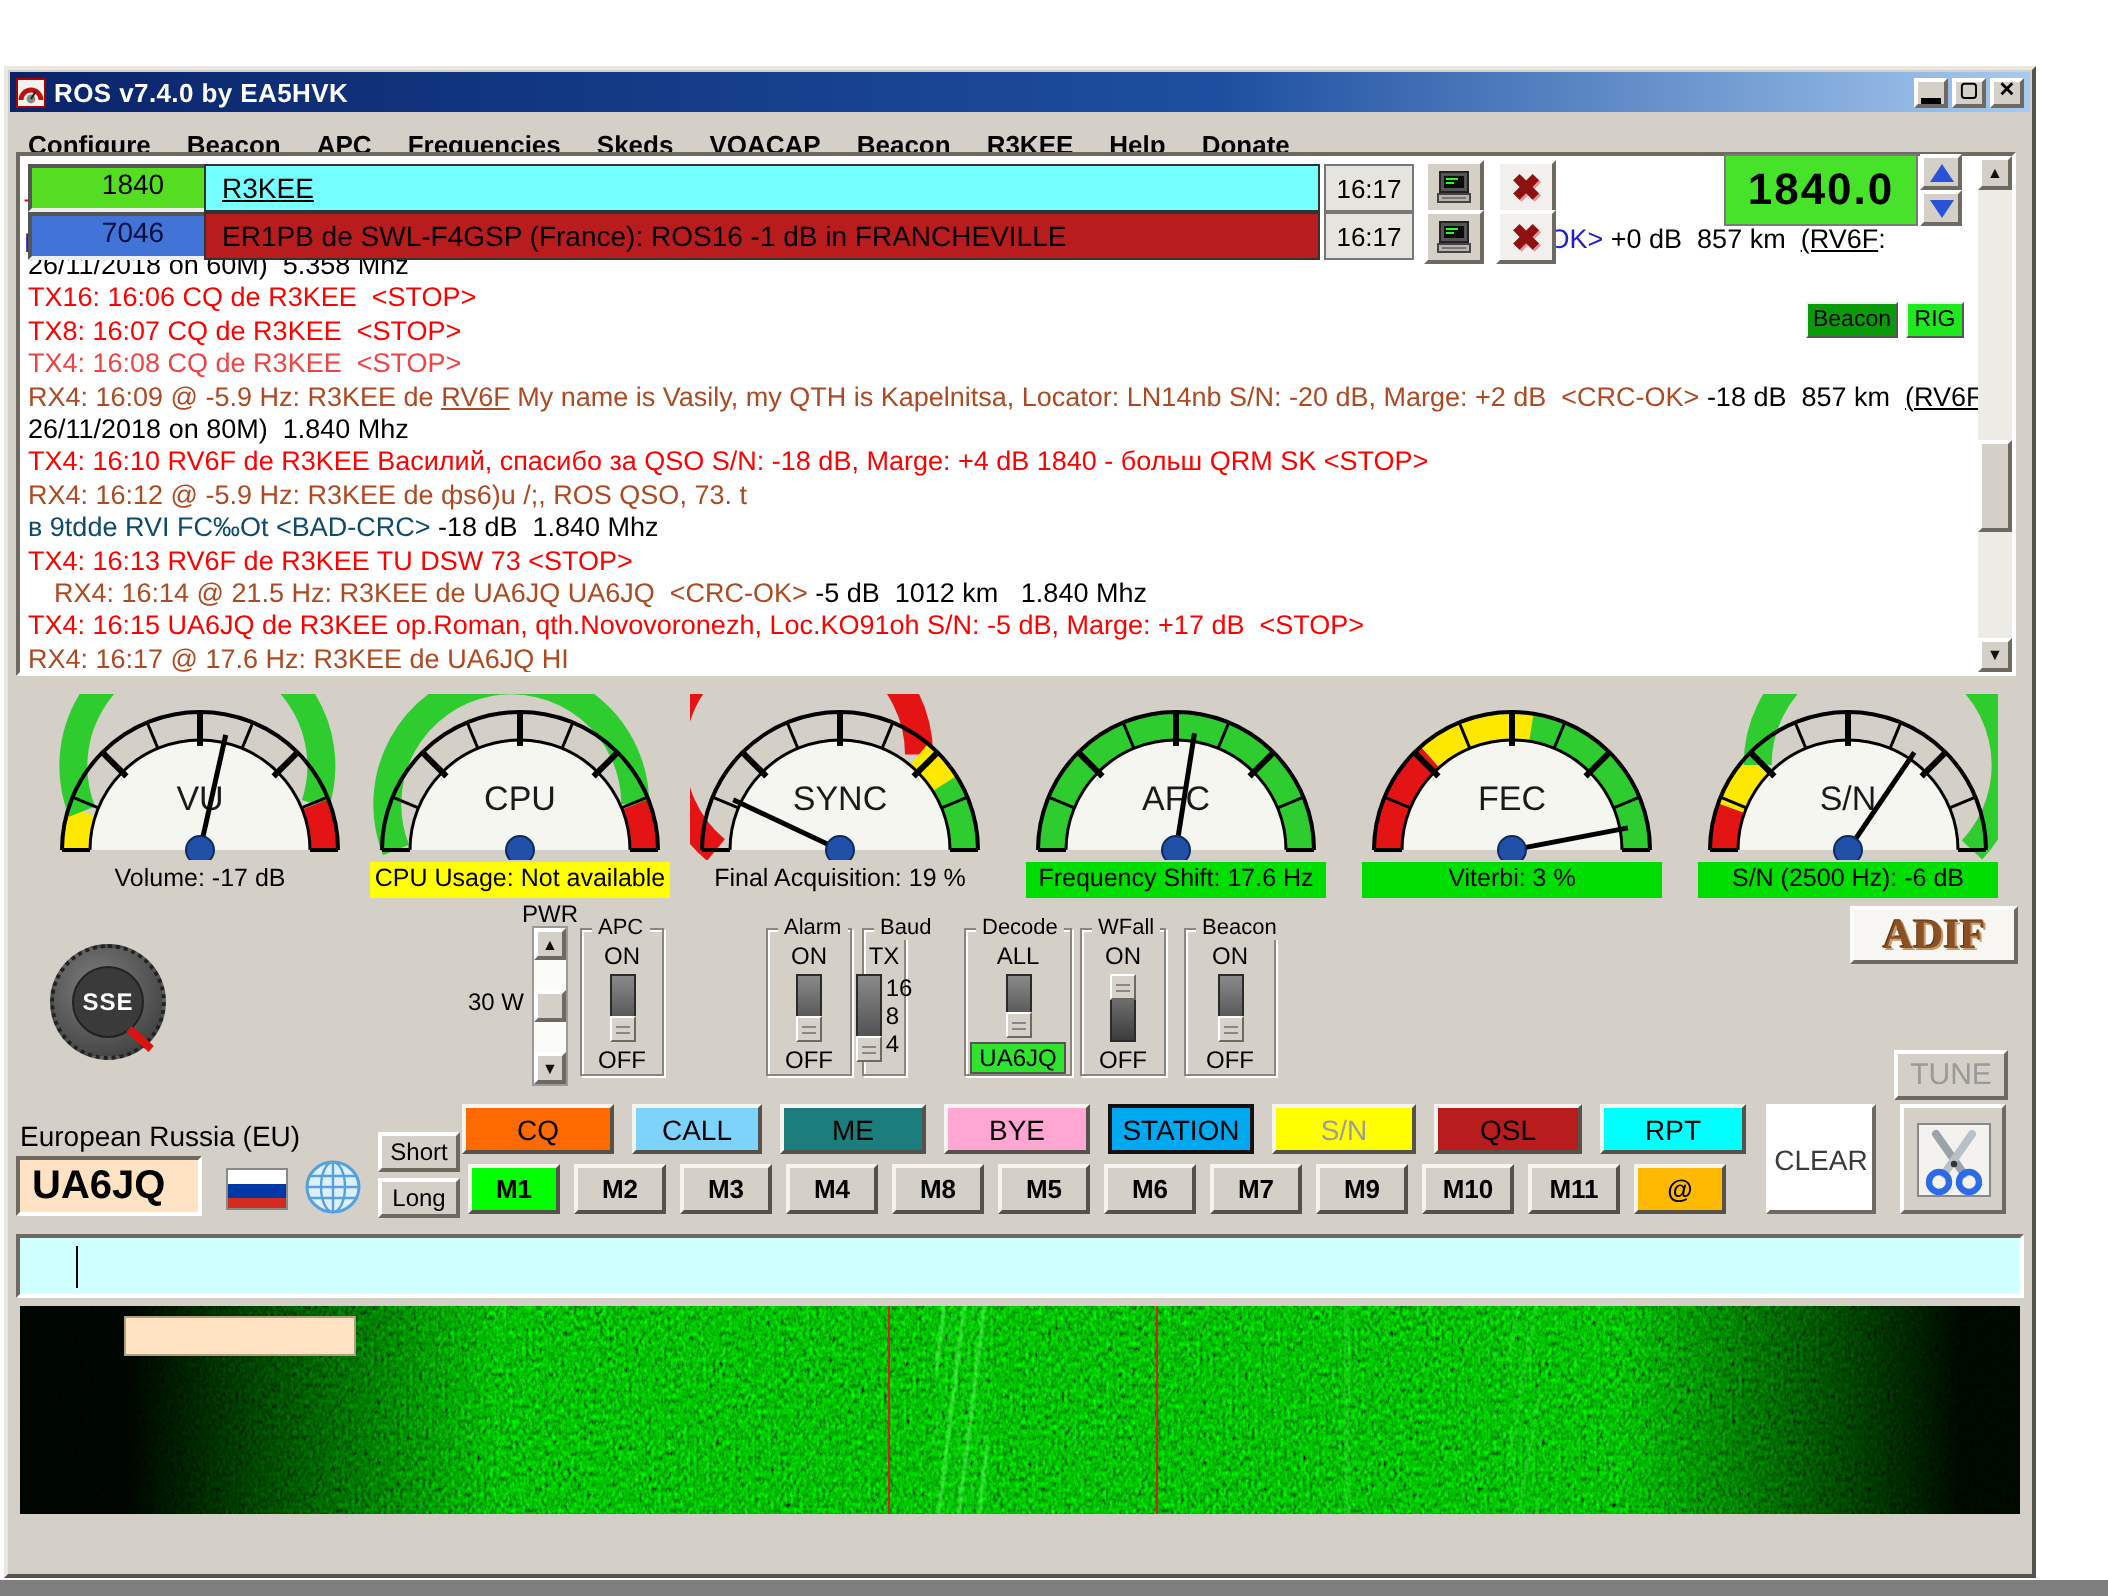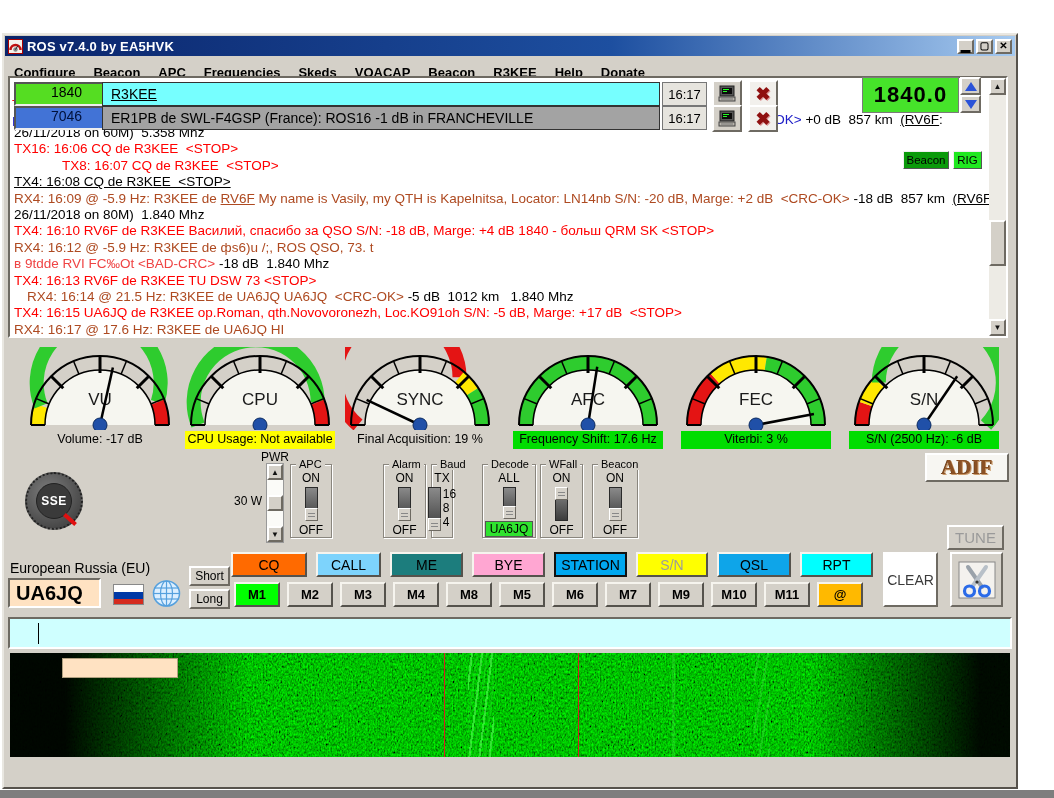--- a/index.html
+++ b/index.html
@@ -113,27 +113,27 @@
       <div class="menu-item">Beacon</div>
       <div class="menu-item">R3KEE</div>
       <div class="menu-item">Help</div>
       <div class="menu-item">Donate</div>
     </div>
 
   <div id="logpanel" class="abs">
     <div id="log-lines">
         <div class="log-line" style="top: 48px;"><span style="color: rgb(0, 0, 0);">26/11/2018 on 60M)  5.358 Mhz</span></div>
         <div class="log-line" style="top: 64.4px;"><span style="color: rgb(255, 0, 0);">TX16: 16:06 CQ de R3KEE  &lt;STOP&gt;</span></div>
-        <div class="log-line" style="top: 80.8px;"><span style="color: rgb(255, 0, 0); margin-left: 48px;">TX8: 16:07 CQ de R3KEE  &lt;STOP&gt;</span></div>
-        <div class="log-line" style="top: 97.2px;"><span style="color: #000000; text-decoration: underline;">TX4: 16:08 CQ de R3KEE  &lt;STOP&gt;</span></div>
+        <div class="log-line" style="top: 80.8px;"><span style="color: rgb(255, 0, 0);">TX8: 16:07 CQ de R3KEE  &lt;STOP&gt;</span></div>
+        <div class="log-line" style="top: 97.2px;"><span style="color: #ef4444;">TX4: 16:08 CQ de R3KEE  &lt;STOP&gt;</span></div>
         <div class="log-line" style="top: 113.6px;"><span style="color: rgb(174, 74, 33);">RX4: 16:09 @ -5.9 Hz: R3KEE de </span><span class="u" style="color: rgb(174, 74, 33);">RV6F</span><span style="color: rgb(174, 74, 33);"> My name is Vasily, my QTH is Kapelnitsa, Locator: LN14nb S/N: -20 dB, Marge: +2 dB  &lt;CRC-OK&gt;</span><span style="color: rgb(0, 0, 0);"> -18 dB  857 km  </span><span class="u" style="color: rgb(0, 0, 0);">(RV6F</span><span style="color: rgb(0, 0, 0);">:</span></div>
         <div class="log-line" style="top: 130px;"><span style="color: rgb(0, 0, 0);">26/11/2018 on 80M)  1.840 Mhz</span></div>
         <div class="log-line" style="top: 146.4px;"><span style="color: rgb(255, 0, 0);">TX4: 16:10 RV6F de R3KEE Василий, спасибо за QSO S/N: -18 dB, Marge: +4 dB 1840 - больш QRM SK &lt;STOP&gt;</span></div>
         <div class="log-line" style="top: 162.8px;"><span style="color: rgb(174, 74, 33);">RX4: 16:12 @ -5.9 Hz: R3KEE de фs6)u /;, ROS QSO, 73. t</span></div>
-        <div class="log-line" style="top: 179.2px;"><span style="color: #ef4444;">в 9tdde RVI FC‰Ot &lt;BAD-CRC&gt;</span><span style="color: rgb(0, 0, 0);"> -18 dB  1.840 Mhz</span></div>
+        <div class="log-line" style="top: 179.2px;"><span style="color: #0c4a6e;">в 9tdde RVI FC‰Ot &lt;BAD-CRC&gt;</span><span style="color: rgb(0, 0, 0);"> -18 dB  1.840 Mhz</span></div>
         <div class="log-line" style="top: 195.6px;"><span style="color: rgb(255, 0, 0);">TX4: 16:13 RV6F de R3KEE TU DSW 73 &lt;STOP&gt;</span></div>
         <div class="log-line" style="top: 212px; margin-left: 13px;"><span style="color: rgb(174, 74, 33);">RX4: 16:14 @ 21.5 Hz: R3KEE de UA6JQ UA6JQ  &lt;CRC-OK&gt;</span><span style="color: rgb(0, 0, 0);"> -5 dB  1012 km   1.840 Mhz</span></div>
         <div class="log-line" style="top: 228.4px;"><span style="color: rgb(255, 0, 0);">TX4: 16:15 UA6JQ de R3KEE op.Roman, qth.Novovoronezh, Loc.KO91oh S/N: -5 dB, Marge: +17 dB  &lt;STOP&gt;</span></div>
         <div class="log-line" style="top: 244.8px;"><span style="color: rgb(174, 74, 33);">RX4: 16:17 @ 17.6 Hz: R3KEE de UA6JQ HI</span></div>
         <div class="log-line" style="left: 750px; top: 35px; z-index: 2;"><span style="color: rgb(32, 32, 200);">C-OK&gt;</span><span style="color: rgb(0, 0, 0);"> +0 dB  857 km  </span><span class="u" style="color: rgb(0, 0, 0);">(RV6F</span><span style="color: rgb(0, 0, 0);">:</span></div>
         <div class="log-line" style="left: 2px; top: 20px; z-index: 2;"><span style="color: rgb(255, 0, 0);">TX</span></div>
         <div class="log-line" style="left: 2px; top: 37px; z-index: 2;"><span style="color: rgb(32, 32, 200);">RX</span></div>
       </div>
   </div>
 
@@ -158,21 +158,21 @@
       <line x1="3" y1="14" x2="15" y2="14" stroke="#777"></line>
     </svg>
   </div>
   <div class="alert-btn raised" style="left:748px;top:80px;background:#F2F0EC">
       <span class="xglyph">✖</span>
     </div>
 
   <div class="alert-freq abs" style="left: 14px; top: 106px; background: rgb(66, 115, 214); color: rgb(0, 16, 58);">
       <span>7046</span>
     </div>
-  <div class="alert-bar abs" style="left: 102px; top: 106px; width: 558px; background: #a3a3a3;"><span>ER1PB de SWL-F4GSP (France): ROS16 -1 dB in FRANCHEVILLE</span></div>
+  <div class="alert-bar abs" style="left: 102px; top: 106px; width: 558px; background: #b91c1c;"><span>ER1PB de SWL-F4GSP (France): ROS16 -1 dB in FRANCHEVILLE</span></div>
   <div class="alert-time abs" style="left:662px;top:106px">16:17</div>
   <div class="alert-btn raised" style="left:712px;top:105px">
     <svg width="18" height="18" viewBox="0 0 18 18">
       <rect x="2" y="1" width="14" height="10" fill="#555" stroke="#222"></rect>
       <rect x="4" y="3" width="10" height="6" fill="#0A0A0A"></rect>
       <line x1="5" y1="4.5" x2="11" y2="4.5" stroke="#2F2"></line>
         <line x1="5" y1="6.5" x2="9" y2="6.5" stroke="#2F2"></line>
       <rect x="1" y="12" width="16" height="4" fill="#B8B4AC" stroke="#444"></rect>
       <line x1="3" y1="14" x2="15" y2="14" stroke="#777"></line>
     </svg>
@@ -463,21 +463,21 @@
         </div>
         <div class="sw-label">OFF</div>
       </div>
     </div>
     <div class="mbtn" style="left: 231px; top: 552px; width: 76px; background: rgb(255, 106, 0); color: rgb(0, 0, 0);">CQ</div>
     <div class="mbtn" style="left: 316px; top: 552px; width: 65px; background: #7dd3fc; color: rgb(0, 0, 0);">CALL</div>
     <div class="mbtn" style="left: 390px; top: 552px; width: 73px; background: rgb(28, 125, 125); color: rgb(0, 0, 0);">ME</div>
     <div class="mbtn" style="left: 472px; top: 552px; width: 73px; background: rgb(255, 166, 210); color: rgb(0, 0, 0);">BYE</div>
     <div class="mbtn" style="left: 554px; top: 552px; width: 73px; background: rgb(0, 168, 240); color: rgb(0, 0, 0); border: 2px solid rgb(17, 17, 17);">STATION</div>
     <div class="mbtn" style="left: 636px; top: 552px; width: 72px; background: rgb(255, 255, 0); color: rgb(156, 156, 156);">S/N</div>
-    <div class="mbtn" style="left: 717px; top: 552px; width: 74px; background: #0ea5e9; color: rgb(0, 0, 0);">QSL</div>
+    <div class="mbtn" style="left: 717px; top: 552px; width: 74px; background: #b91c1c; color: rgb(0, 0, 0);">QSL</div>
     <div class="mbtn" style="left: 800px; top: 552px; width: 73px; background: rgb(0, 255, 255); color: rgb(0, 0, 0);">RPT</div>
     <div class="m2btn" style="left: 234px; top: 582px; background: rgb(0, 255, 0);">M1</div>
     <div class="m2btn" style="left: 287px; top: 582px; background: rgb(212, 208, 200);">M2</div>
     <div class="m2btn" style="left: 340px; top: 582px; background: rgb(212, 208, 200);">M3</div>
     <div class="m2btn" style="left: 393px; top: 582px; background: rgb(212, 208, 200);">M4</div>
     <div class="m2btn" style="left: 446px; top: 582px; background: rgb(212, 208, 200);">M8</div>
     <div class="m2btn" style="left: 499px; top: 582px; background: rgb(212, 208, 200);">M5</div>
     <div class="m2btn" style="left: 552px; top: 582px; background: rgb(212, 208, 200);">M6</div>
     <div class="m2btn" style="left: 605px; top: 582px; background: rgb(212, 208, 200);">M7</div>
     <div class="m2btn" style="left: 658px; top: 582px; background: rgb(212, 208, 200);">M9</div>

